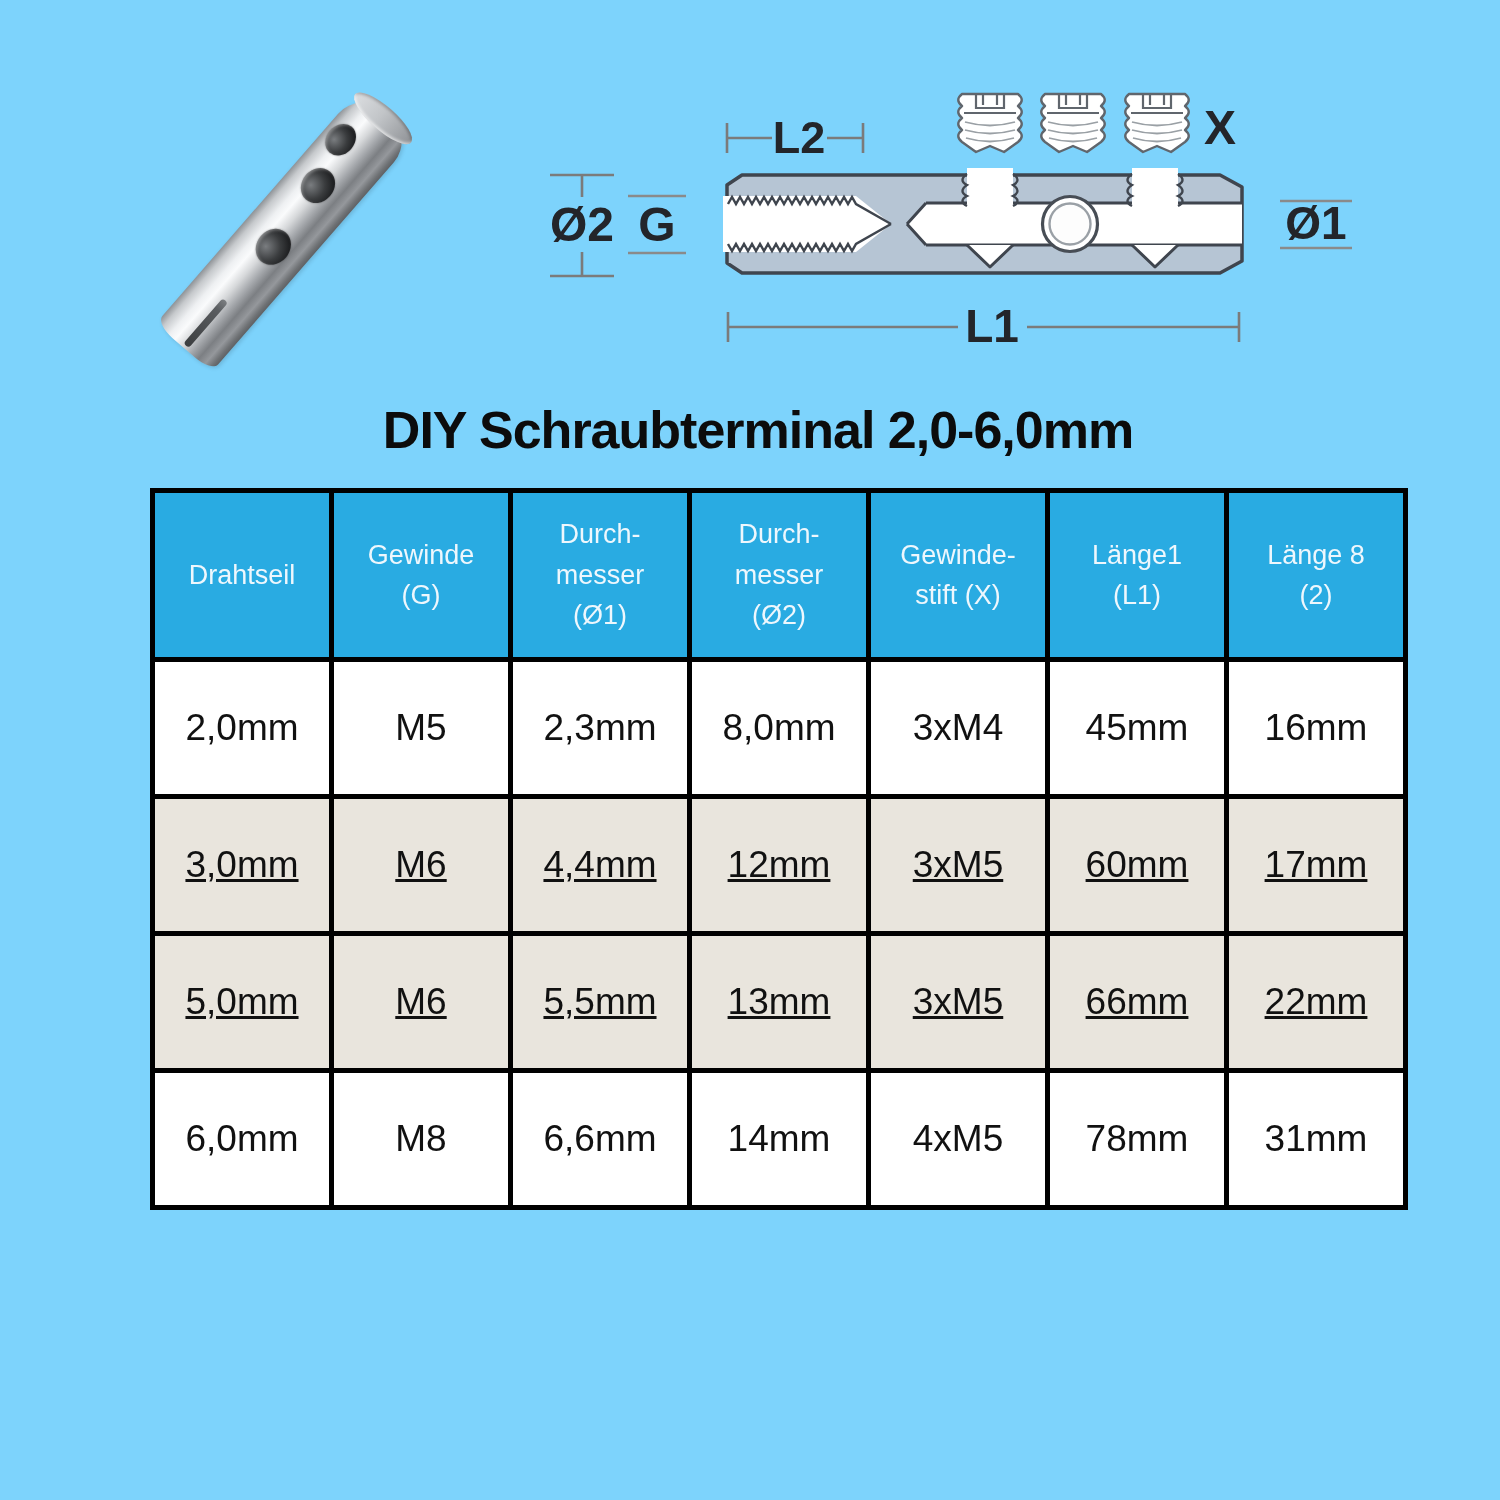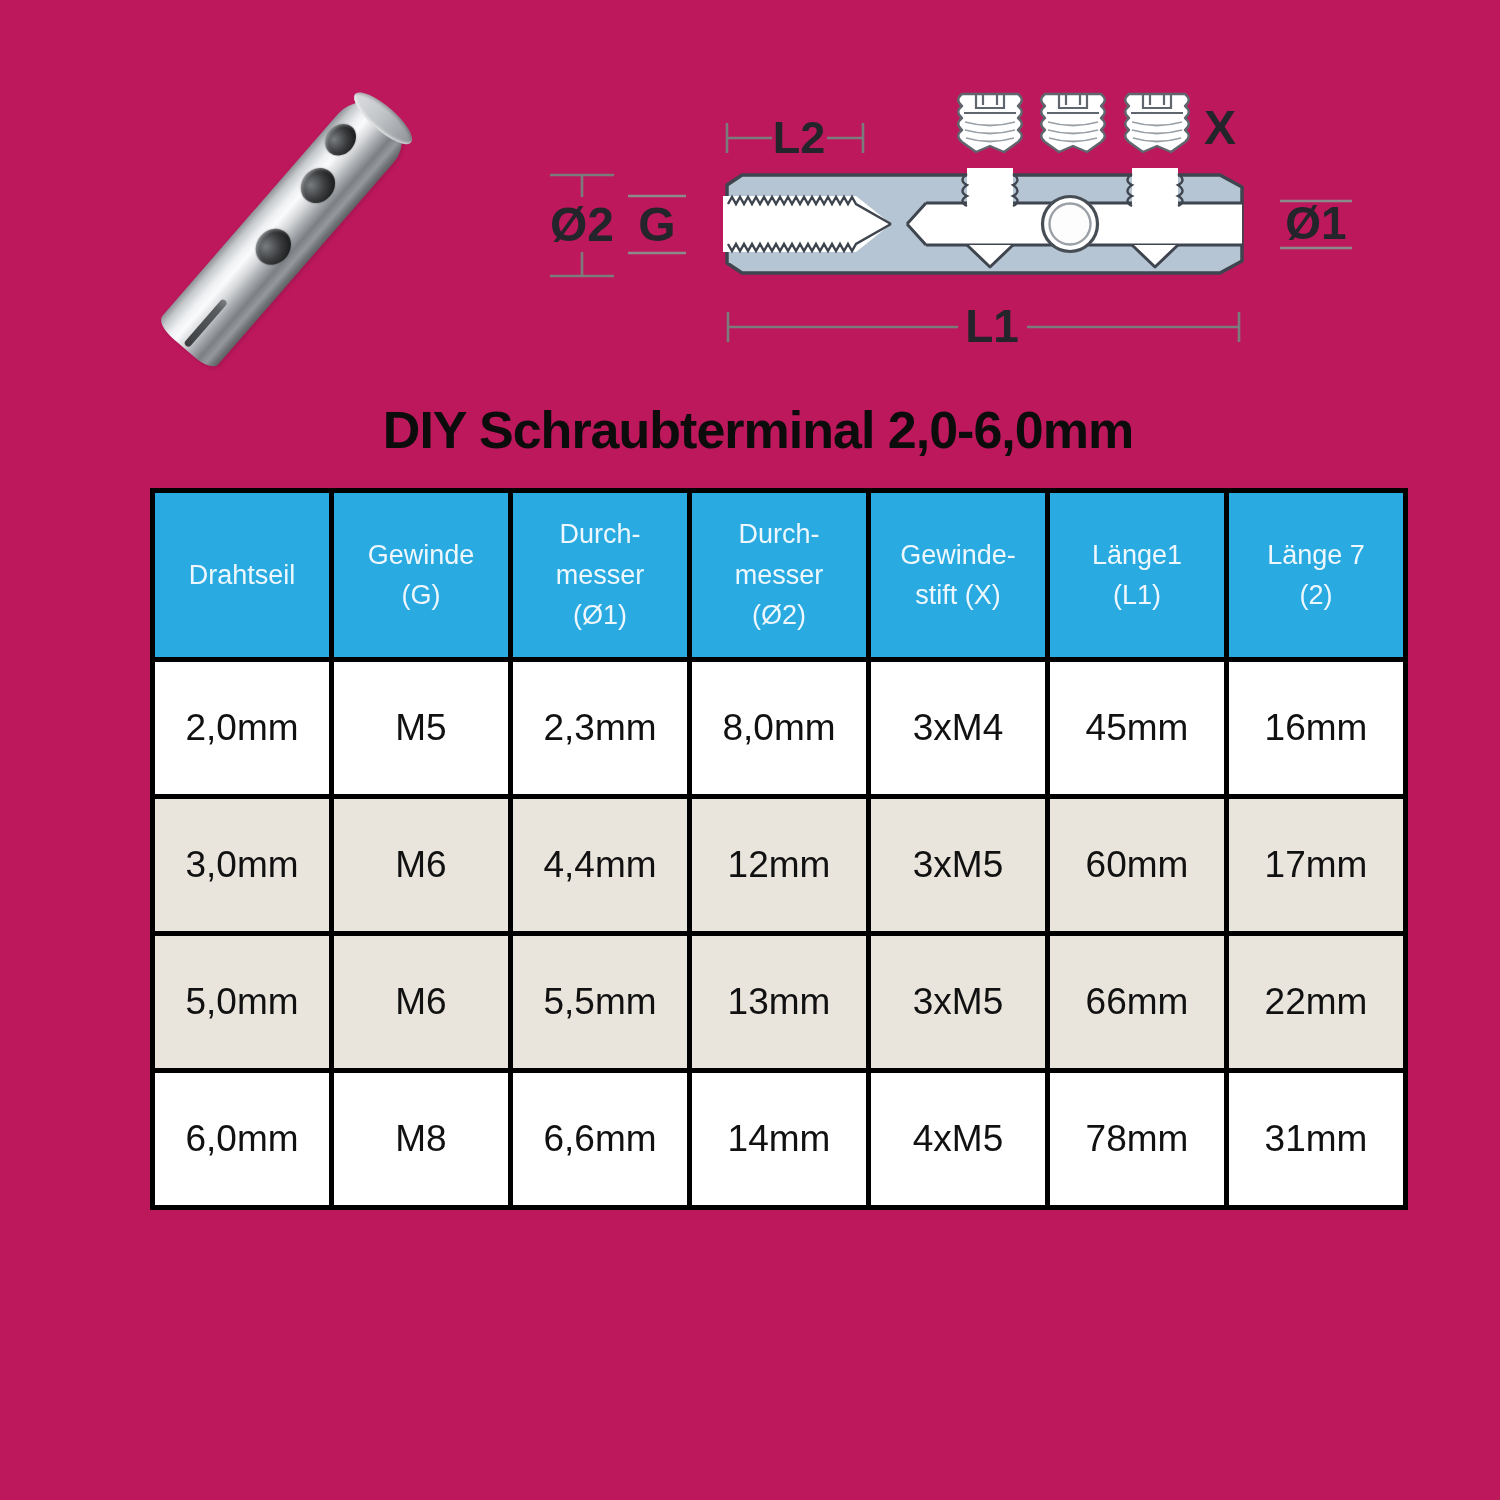--- a/index.html
+++ b/index.html
@@ -1,16 +1,16 @@
 <!DOCTYPE html>
 <html><head>
 <meta charset="utf-8">
 <style>
   html,body{margin:0;padding:0;background:#ffffff;}
-  .page{position:relative;width:1500px;height:1500px;background:#be185d;overflow:hidden;
+  .page{position:relative;width:1500px;height:1500px;background:#7dd3fc;overflow:hidden;
         font-family:"Liberation Sans", sans-serif;}
 
   
   .photo{position:absolute;left:140px;top:80px;width:340px;height:310px;}
   .cyl{position:absolute;left:-10px;top:113px;width:312px;height:74px;
        transform:rotate(-49deg);
        border-radius:10px 34px 34px 10px / 22px 37px 37px 22px;
        background:linear-gradient(180deg,#8e9296 0%,#c6c9cc 10%,#eef0f2 24%,#fafbfc 34%,
                   #d6d8da 48%,#a6a9ad 62%,#7c7f83 75%,#95989c 86%,#6e7174 95%,#5f6164 100%);
        box-shadow:0 2px 4px rgba(0,0,0,0.15);}
@@ -35,21 +35,21 @@
   .title{position:absolute;left:8px;top:400px;width:1500px;text-align:center;
          font-size:52px;font-weight:bold;letter-spacing:-1px;color:#0c0c0c;}
 
   
   .spec{position:absolute;left:150px;top:488px;}
   table{border-collapse:collapse;table-layout:fixed;width:1204px;}
   th,td{border:5px solid #000;text-align:center;vertical-align:middle;overflow:hidden;}
   th{width:172px;height:162px;background:#29abe2;color:#eef7fd;
      font-size:27px;font-weight:normal;line-height:1.5;white-space:pre-line;}
   td{height:130px;font-size:37px;color:#111;background:#ffffff;}
-  tr.alt td{background:#e9e5dd;}
+  tr.alt td{background:#e9e5dd;text-decoration:underline;}
 </style>
 </head>
 <body>
 
 <div class="page">
 
   <div class="photo">
     <div class="cyl">
       <div class="slot"></div>
       <div class="hole h1"></div>
@@ -134,21 +134,21 @@
           <th>Durch-
 messer
 (Ø1)</th>
           <th>Durch-
 messer
 (Ø2)</th>
           <th>Gewinde-
 stift (X)</th>
           <th>Länge1
 (L1)</th>
-          <th>Länge 7
+          <th>Länge 8
 (2)</th>
         </tr>
       </thead>
       <tbody>
         <tr>
           <td>2,0mm</td>
           <td>M5</td>
           <td>2,3mm</td>
           <td>8,0mm</td>
           <td>3xM4</td>

